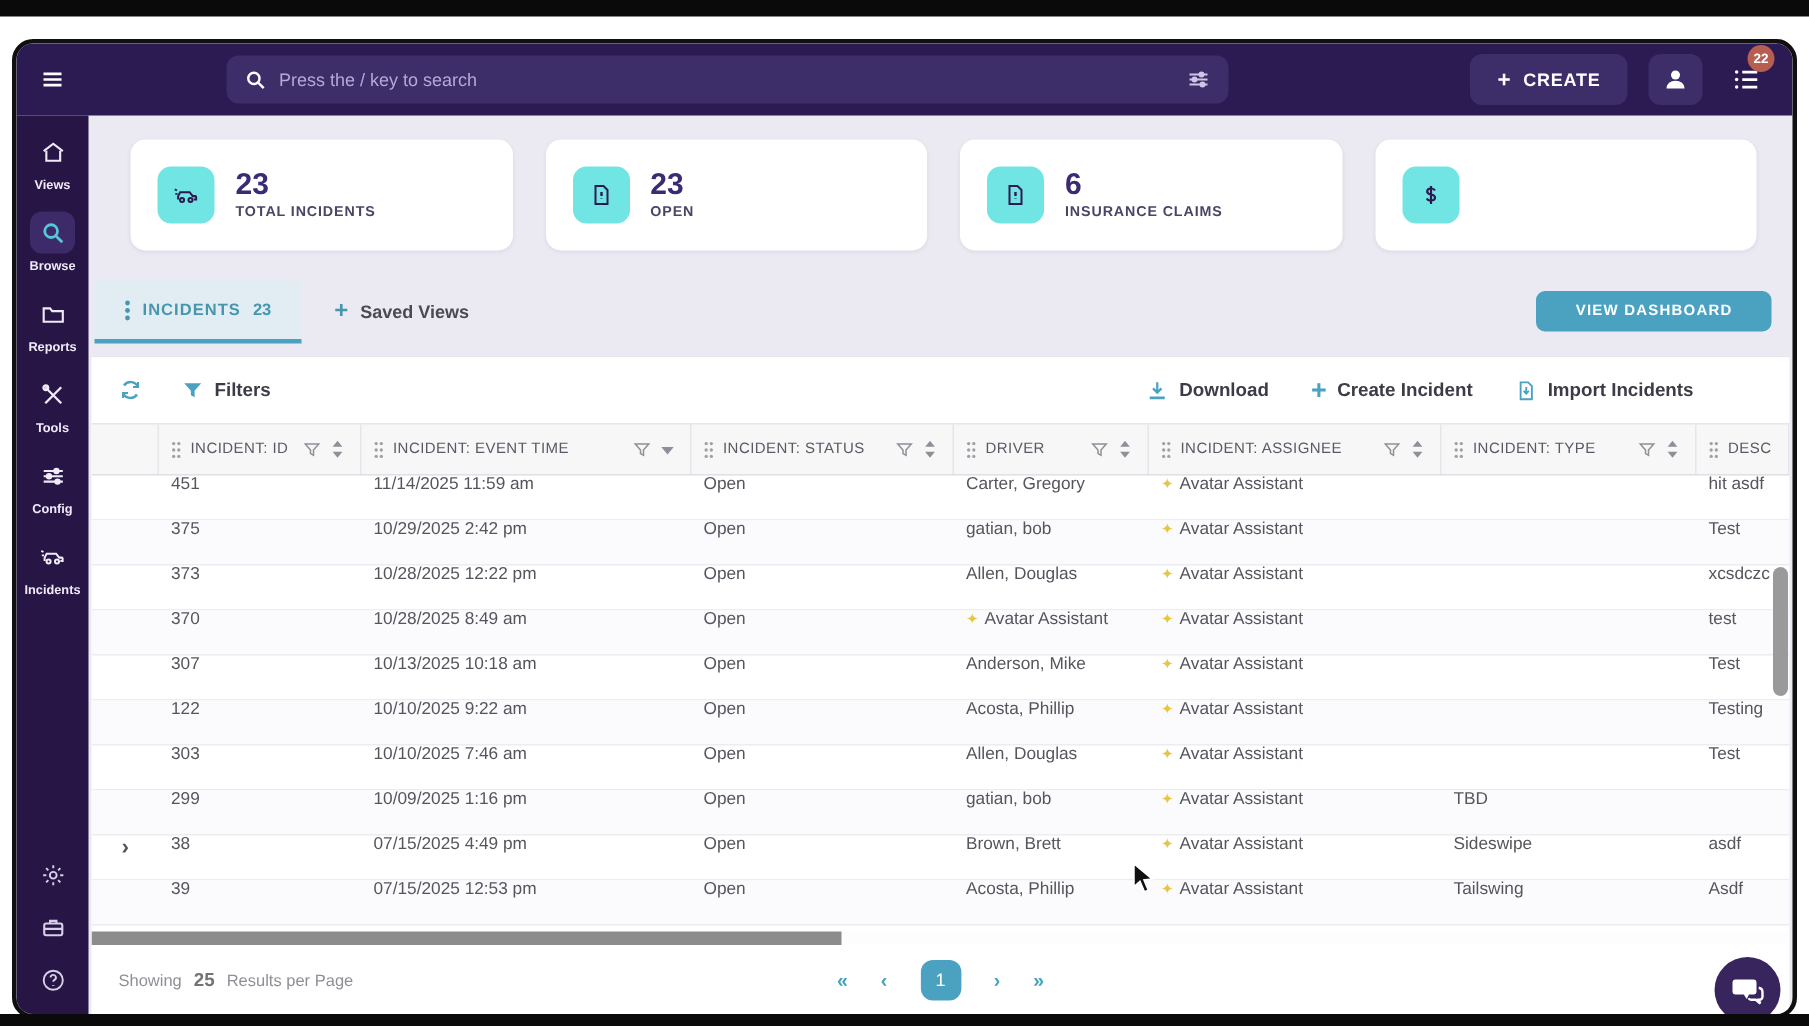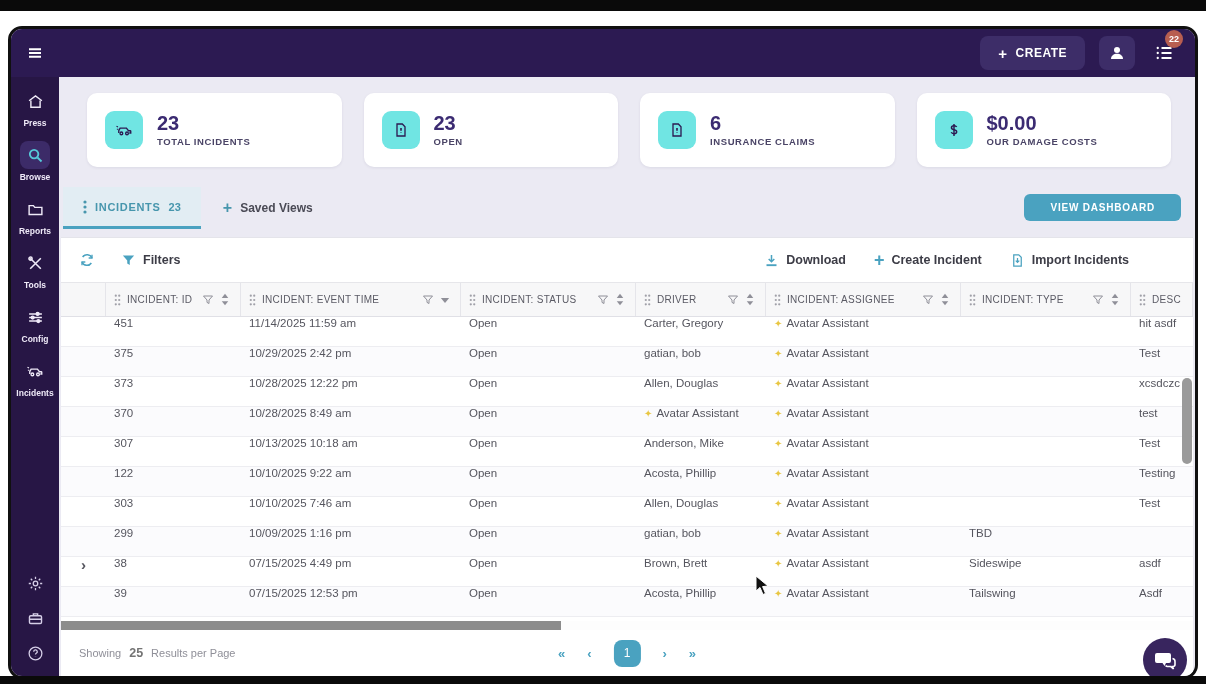--- a/index.html
+++ b/index.html
@@ -133,20 +133,37 @@
 <div class="bar-black-top"></div>
 <div class="bar-black-bottom"></div>
 
 <div class="app">
 
   <div class="topbar">
     <div class="hamburger-wrap">
       <span style="color:#fff;display:flex;">
         <svg width="18" height="18" viewBox="0 0 24 24" fill="none" stroke="currentColor" stroke-width="2.4">
             <path d="M4 7h16M4 12h16M4 17h16"></path>
+          </svg>
+      </span>
+    </div>
+    <div class="search-pill">
+      <span style="display:flex;">
+        <svg width="15" height="15" viewBox="0 0 24 24" fill="none" stroke="#fff" stroke-width="2.6">
+            <circle cx="10" cy="10" r="6"></circle>
+            <path d="M14.8 14.8 L20.5 20.5"></path>
+          </svg>
+      </span>
+      <input type="text" placeholder="Press the / key to search" style="">
+      <span style="display:flex;color:#cfc6e6;">
+        <svg width="16" height="16" viewBox="0 0 24 24" fill="none" stroke="currentColor" stroke-width="2">
+            <path d="M3 7h18M3 12h18M3 17h18"></path>
+            <circle cx="15" cy="7" r="2" fill="currentColor"></circle>
+            <circle cx="8" cy="12" r="2" fill="currentColor"></circle>
+            <circle cx="16" cy="17" r="2" fill="currentColor"></circle>
           </svg>
       </span>
     </div>
     <div class="topbar-right">
       <button class="create-btn">
         <span style="font-size:15px;">+</span>
         <span>CREATE</span>
       </button>
       <button class="avatar-btn">
         <span style="display:flex;">
@@ -174,21 +191,21 @@
     <div class="sidebar">
         <div class="side-item">
           <span class="side-icon-box">
             <span style="display:flex;color:#efeaf8;">
               <svg width="17" height="17" viewBox="0 0 24 24" fill="none" stroke="currentColor" stroke-width="2">
                 <path d="M3 11 12 4l9 7"></path>
                 <path d="M5.5 10.5V20h13v-9.5"></path>
               </svg>
             </span>
           </span>
-          <span class="side-label">Press</span>
+          <span class="side-label">Views</span>
         </div>
         <div class="side-item active">
           <span class="side-icon-box">
             <span style="display:flex;color:#efeaf8;">
               <svg width="17" height="17" viewBox="0 0 24 24" fill="none" stroke="currentColor" stroke-width="2.6">
                 <circle cx="10" cy="10" r="6"></circle>
                 <path d="M14.8 14.8 20.5 20.5"></path>
               </svg>
             </span>
           </span>
@@ -309,24 +326,20 @@
               <span class="stat-value">6</span>
               <span class="stat-label">INSURANCE CLAIMS</span>
             </span>
           </div>
           <div class="stat-card">
             <span class="stat-icon">
               <svg width="16" height="16" viewBox="0 0 24 24" fill="none" stroke="currentColor" stroke-width="2.2">
                 <path d="M16 7.5c-.8-1.5-2.2-2-4-2-2.2 0-3.8 1.1-3.8 3s1.8 2.6 3.8 3c2 .4 4 1 4 3s-1.7 3-4 3c-1.9 0-3.4-.6-4.2-2.1"></path>
                 <path d="M12 3v18"></path>
               </svg>
-            </span>
-            <span class="stat-texts">
-              <span class="stat-value">$0.00</span>
-              <span class="stat-label">OUR DAMAGE COSTS</span>
             </span>
           </div>
         </div>
 
       <div class="tabs-row">
         <div class="tab active">
           <span style="display:flex;">
             <svg width="4" height="14" viewBox="0 0 4 14" fill="#4796ad">
                 <circle cx="2" cy="2" r="1.6"></circle>
                 <circle cx="2" cy="7" r="1.6"></circle>

